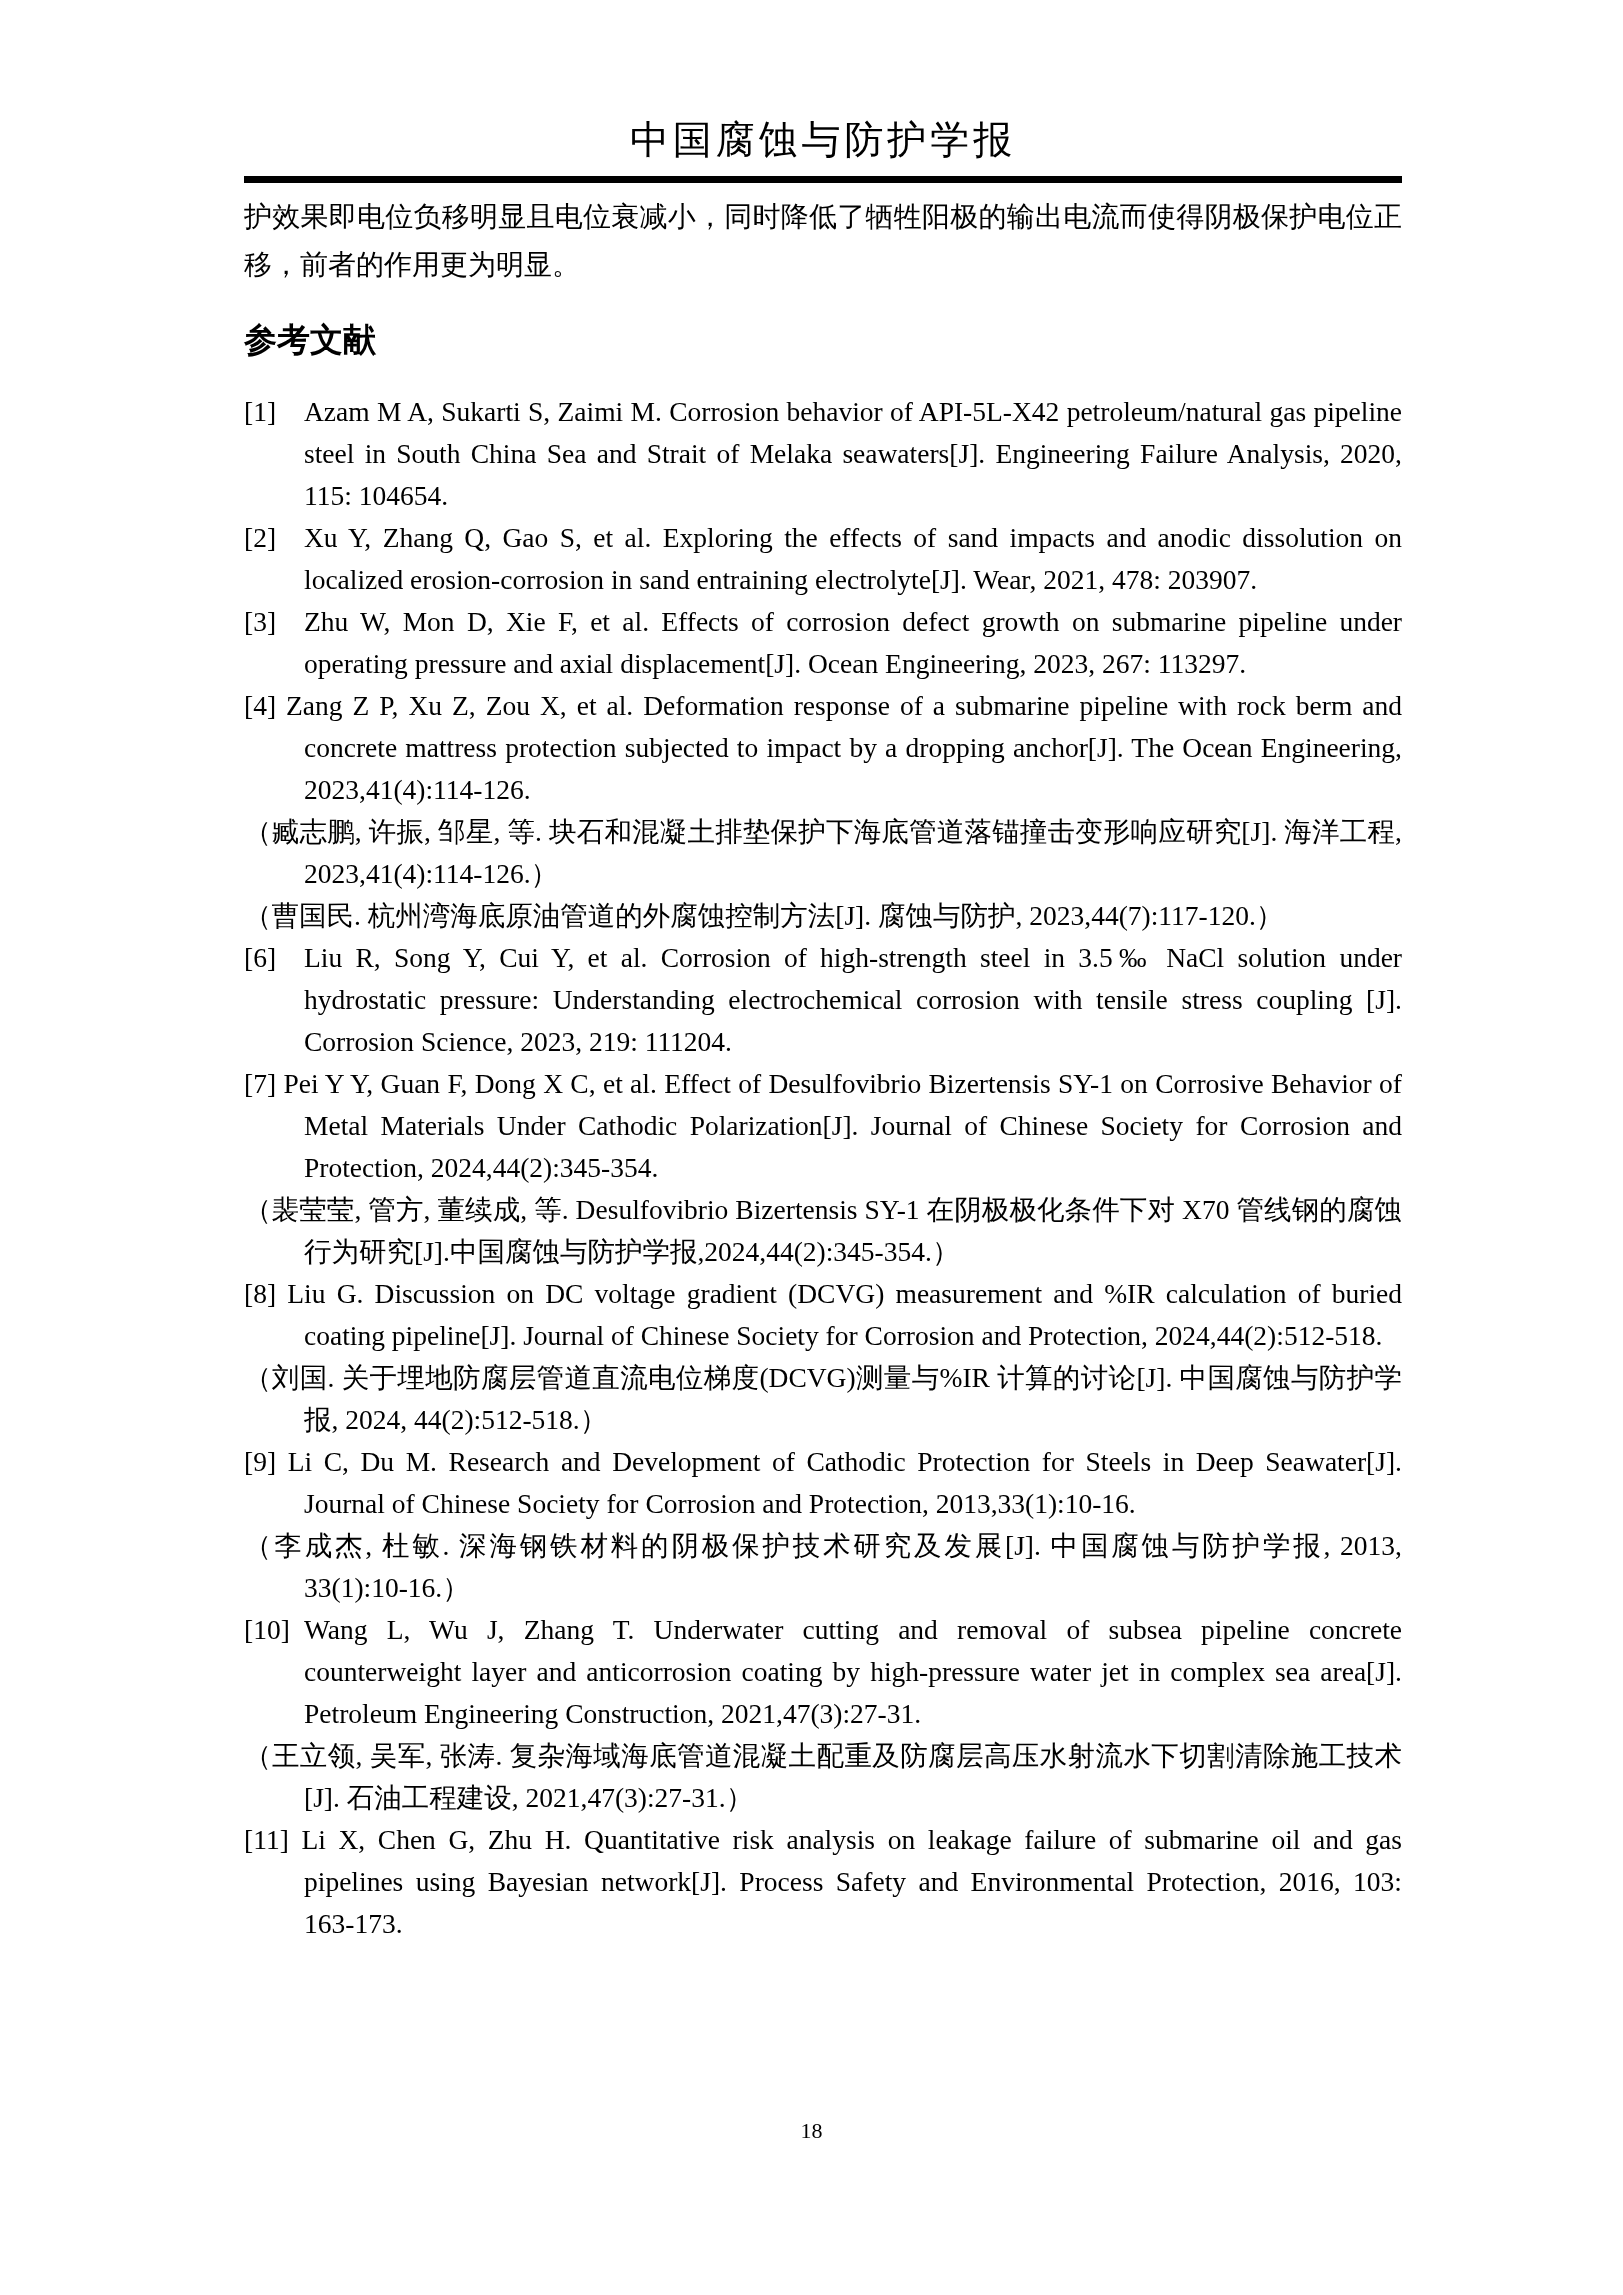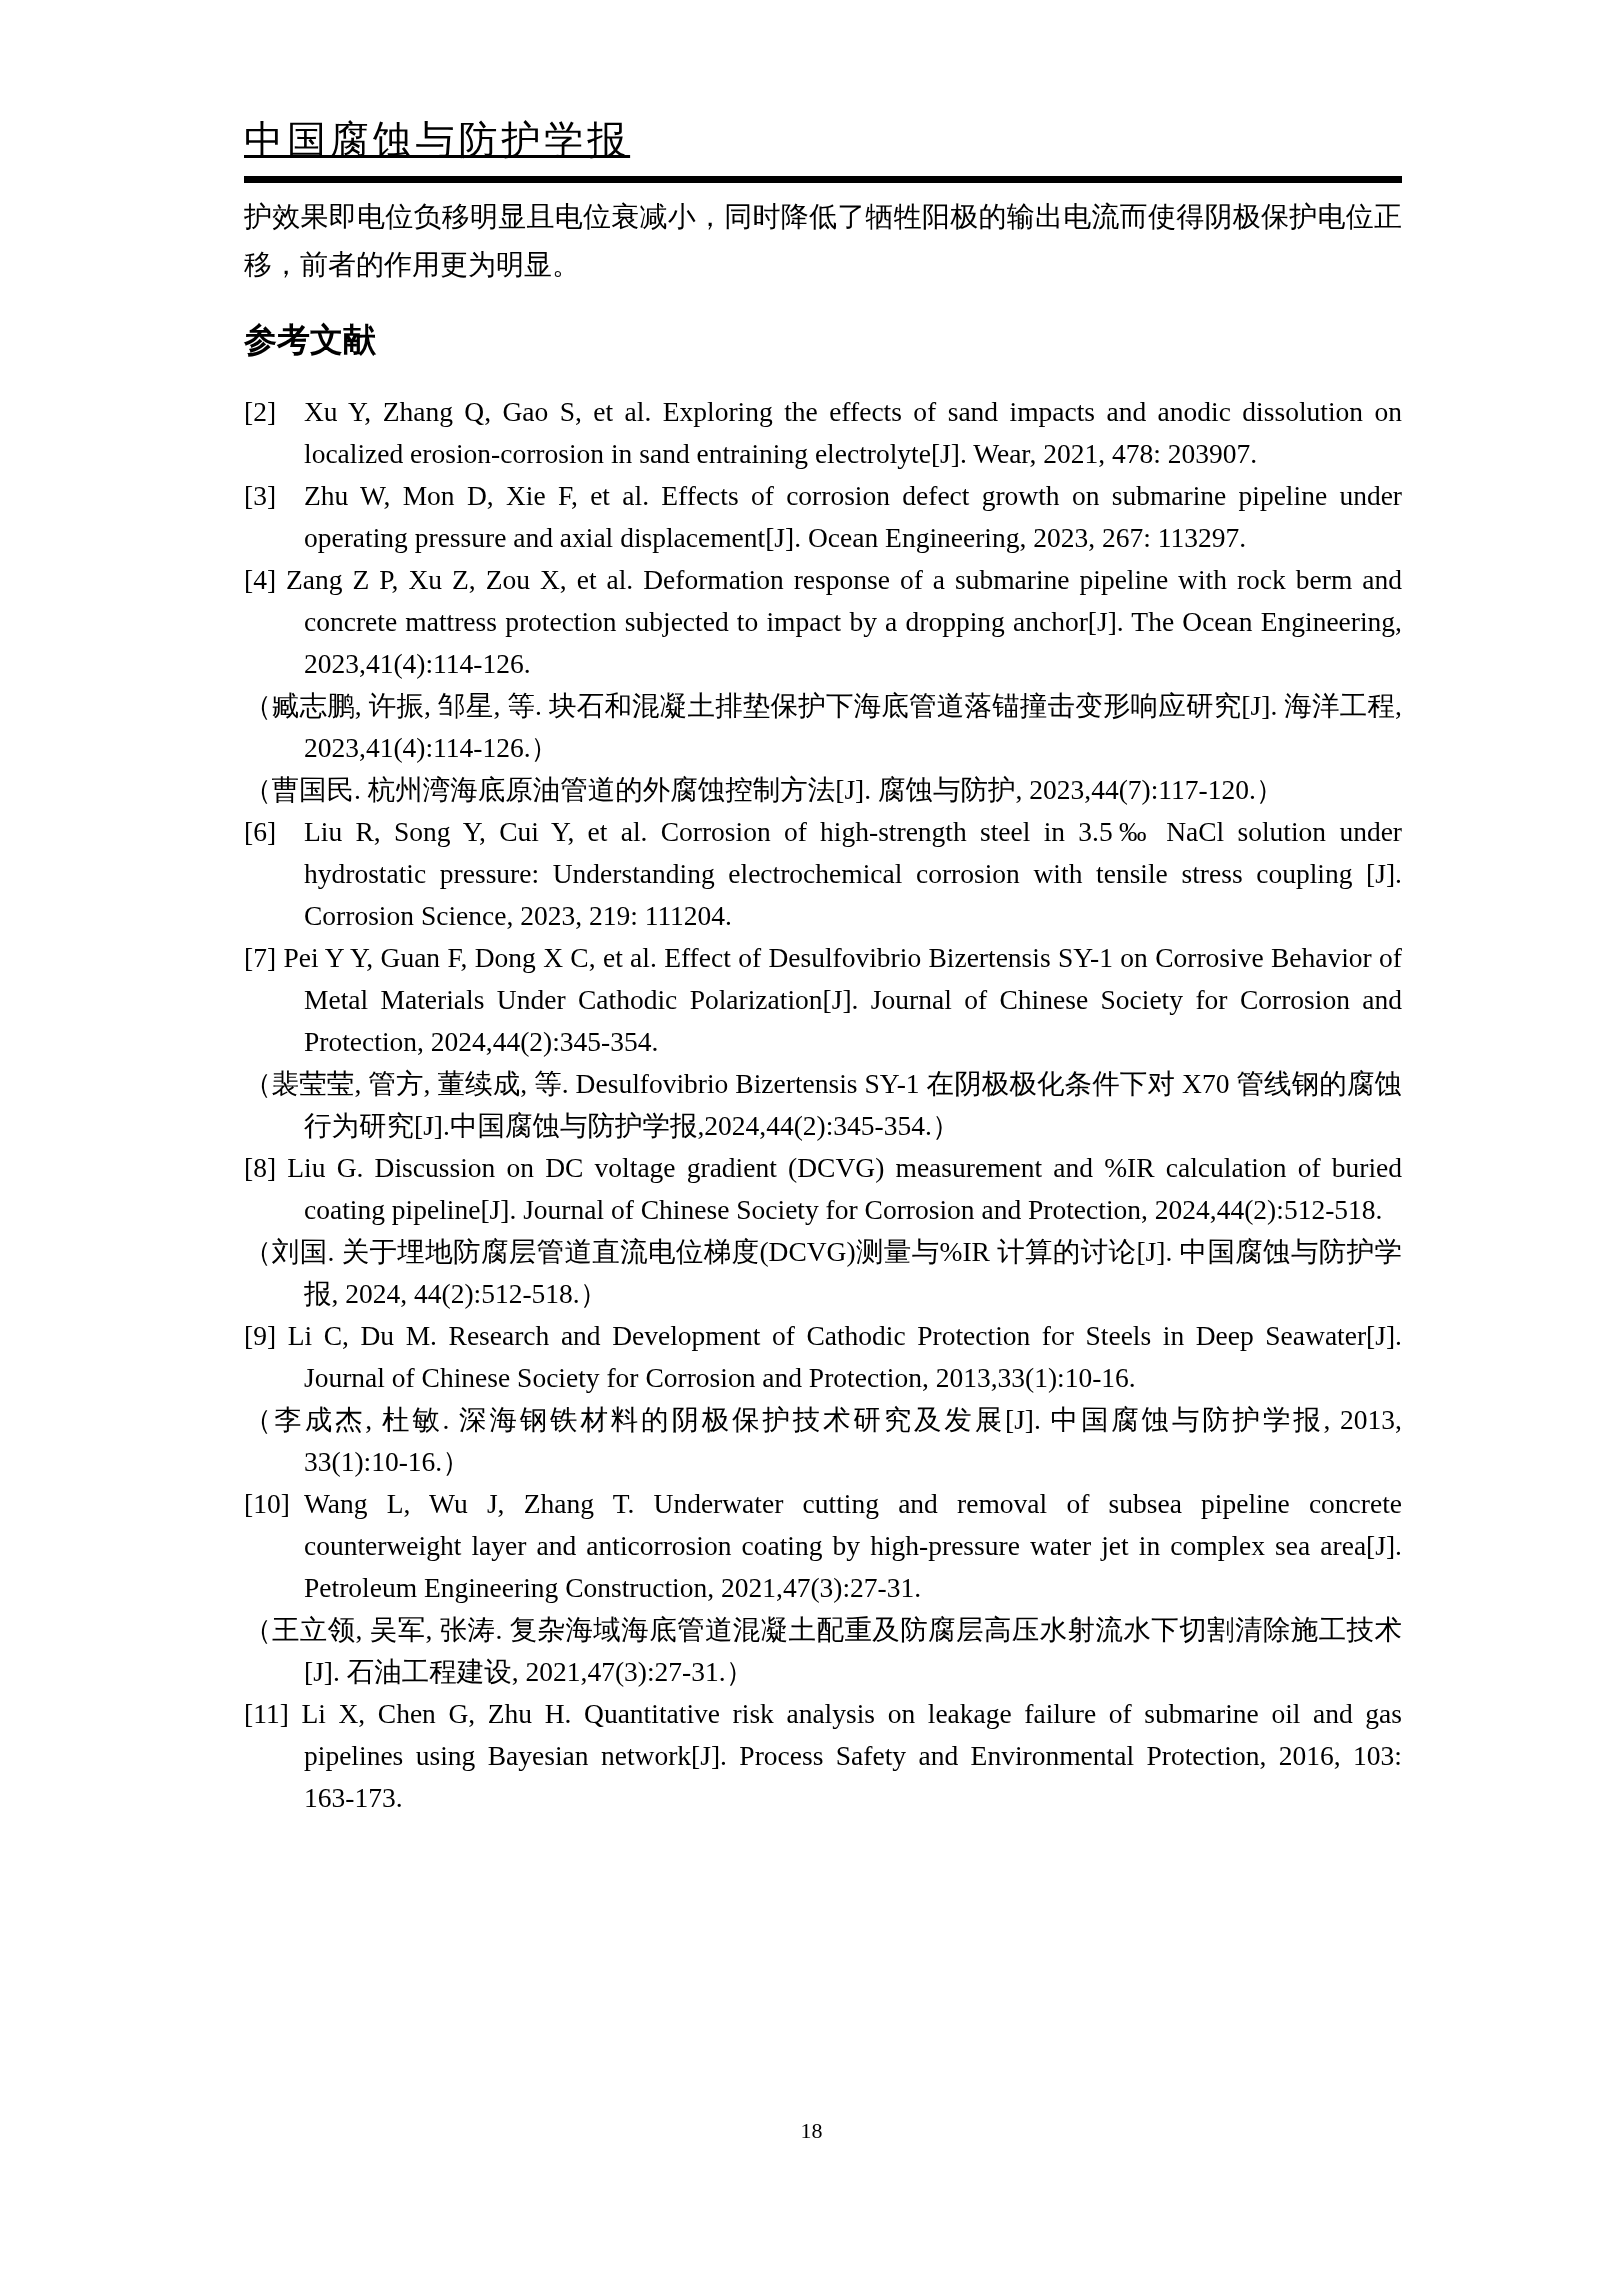--- a/index.html
+++ b/index.html
@@ -11,24 +11,24 @@
     font-family:"Liberation Serif","DejaVu Serif",serif;
     overflow:hidden;
   }
   .content {
     position:absolute;
     left:244px; top:0;
     width:1158px;
   }
   .title-cn {
     margin-top:113px;
+    text-align:center;
     font-size:39px;
     letter-spacing:3.9px;
     white-space:nowrap;
-    text-decoration:underline;
   }
   .title-en {
     margin-top:6.5px;
     text-align:center;
     font-size:29px;
     white-space:nowrap;
   }
   .header-rule {
     margin-top:9.2px;
     height:6.5px;
@@ -79,20 +79,21 @@
     <header>
       <div class="title-cn">中国腐蚀与防护学报</div>
       <div class="header-rule"></div>
     </header>
 
     <p class="intro">护效果即电位负移明显且电位衰减小，同时降低了牺牲阳极的输出电流而使得阴极保护电位正移，前者的作用更为明显。</p>
 
     <h2 class="refs-heading">参考文献</h2>
 
     <div class="ref-list">
+        <div class="ref"><span class="ref-label tab">[1]</span><span>Azam M A, Sukarti S, Zaimi M. Corrosion behavior of API-5L-X42 petroleum/natural gas pipeline steel in South China Sea and Strait of Melaka seawaters[J]. Engineering Failure Analysis, 2020, 115: 104654.</span></div>
         <div class="ref"><span class="ref-label tab">[2]</span><span>Xu Y, Zhang Q, Gao S, et al. Exploring the effects of sand impacts and anodic dissolution on localized erosion-corrosion in sand entraining electrolyte[J]. Wear, 2021, 478: 203907.</span></div>
         <div class="ref"><span class="ref-label tab">[3]</span><span>Zhu W, Mon D, Xie F, et al. Effects of corrosion defect growth on submarine pipeline under operating pressure and axial displacement[J]. Ocean Engineering, 2023, 267: 113297.</span></div>
         <div class="ref"><span class="ref-label">[4]</span> <span>Zang Z P, Xu Z, Zou X, et al. Deformation response of a submarine pipeline with rock berm and concrete mattress protection subjected to impact by a dropping anchor[J]. The Ocean Engineering, 2023,41(4):114-126.</span></div>
         <div class="ref"><span>（臧志鹏, 许振, 邹星, 等. 块石和混凝土排垫保护下海底管道落锚撞击变形响应研究[J]. 海洋工程, 2023,41(4):114-126.）</span></div>
         <div class="ref"><span>（曹国民. 杭州湾海底原油管道的外腐蚀控制方法[J]. 腐蚀与防护, 2023,44(7):117-120.）</span></div>
         <div class="ref"><span class="ref-label tab">[6]</span><span>Liu R, Song Y, Cui Y, et al. Corrosion of high-strength steel in 3.5‰ NaCl solution under hydrostatic pressure: Understanding electrochemical corrosion with tensile stress coupling [J]. Corrosion Science, 2023, 219: 111204.</span></div>
         <div class="ref"><span class="ref-label">[7]</span> <span>Pei Y Y, Guan F, Dong X C, et al. Effect of Desulfovibrio Bizertensis SY-1 on Corrosive Behavior of Metal Materials Under Cathodic Polarization[J]. Journal of Chinese Society for Corrosion and Protection, 2024,44(2):345-354.</span></div>
         <div class="ref"><span>（裴莹莹, 管方, 董续成, 等. Desulfovibrio Bizertensis SY-1 在阴极极化条件下对 X70 管线钢的腐蚀行为研究[J].中国腐蚀与防护学报,2024,44(2):345-354.）</span></div>
         <div class="ref"><span class="ref-label">[8]</span> <span>Liu G. Discussion on DC voltage gradient (DCVG) measurement and %IR calculation of buried coating pipeline[J]. Journal of Chinese Society for Corrosion and Protection, 2024,44(2):512-518.</span></div>
         <div class="ref"><span>（刘国. 关于埋地防腐层管道直流电位梯度(DCVG)测量与%IR 计算的讨论[J]. 中国腐蚀与防护学报, 2024, 44(2):512-518.）</span></div>

